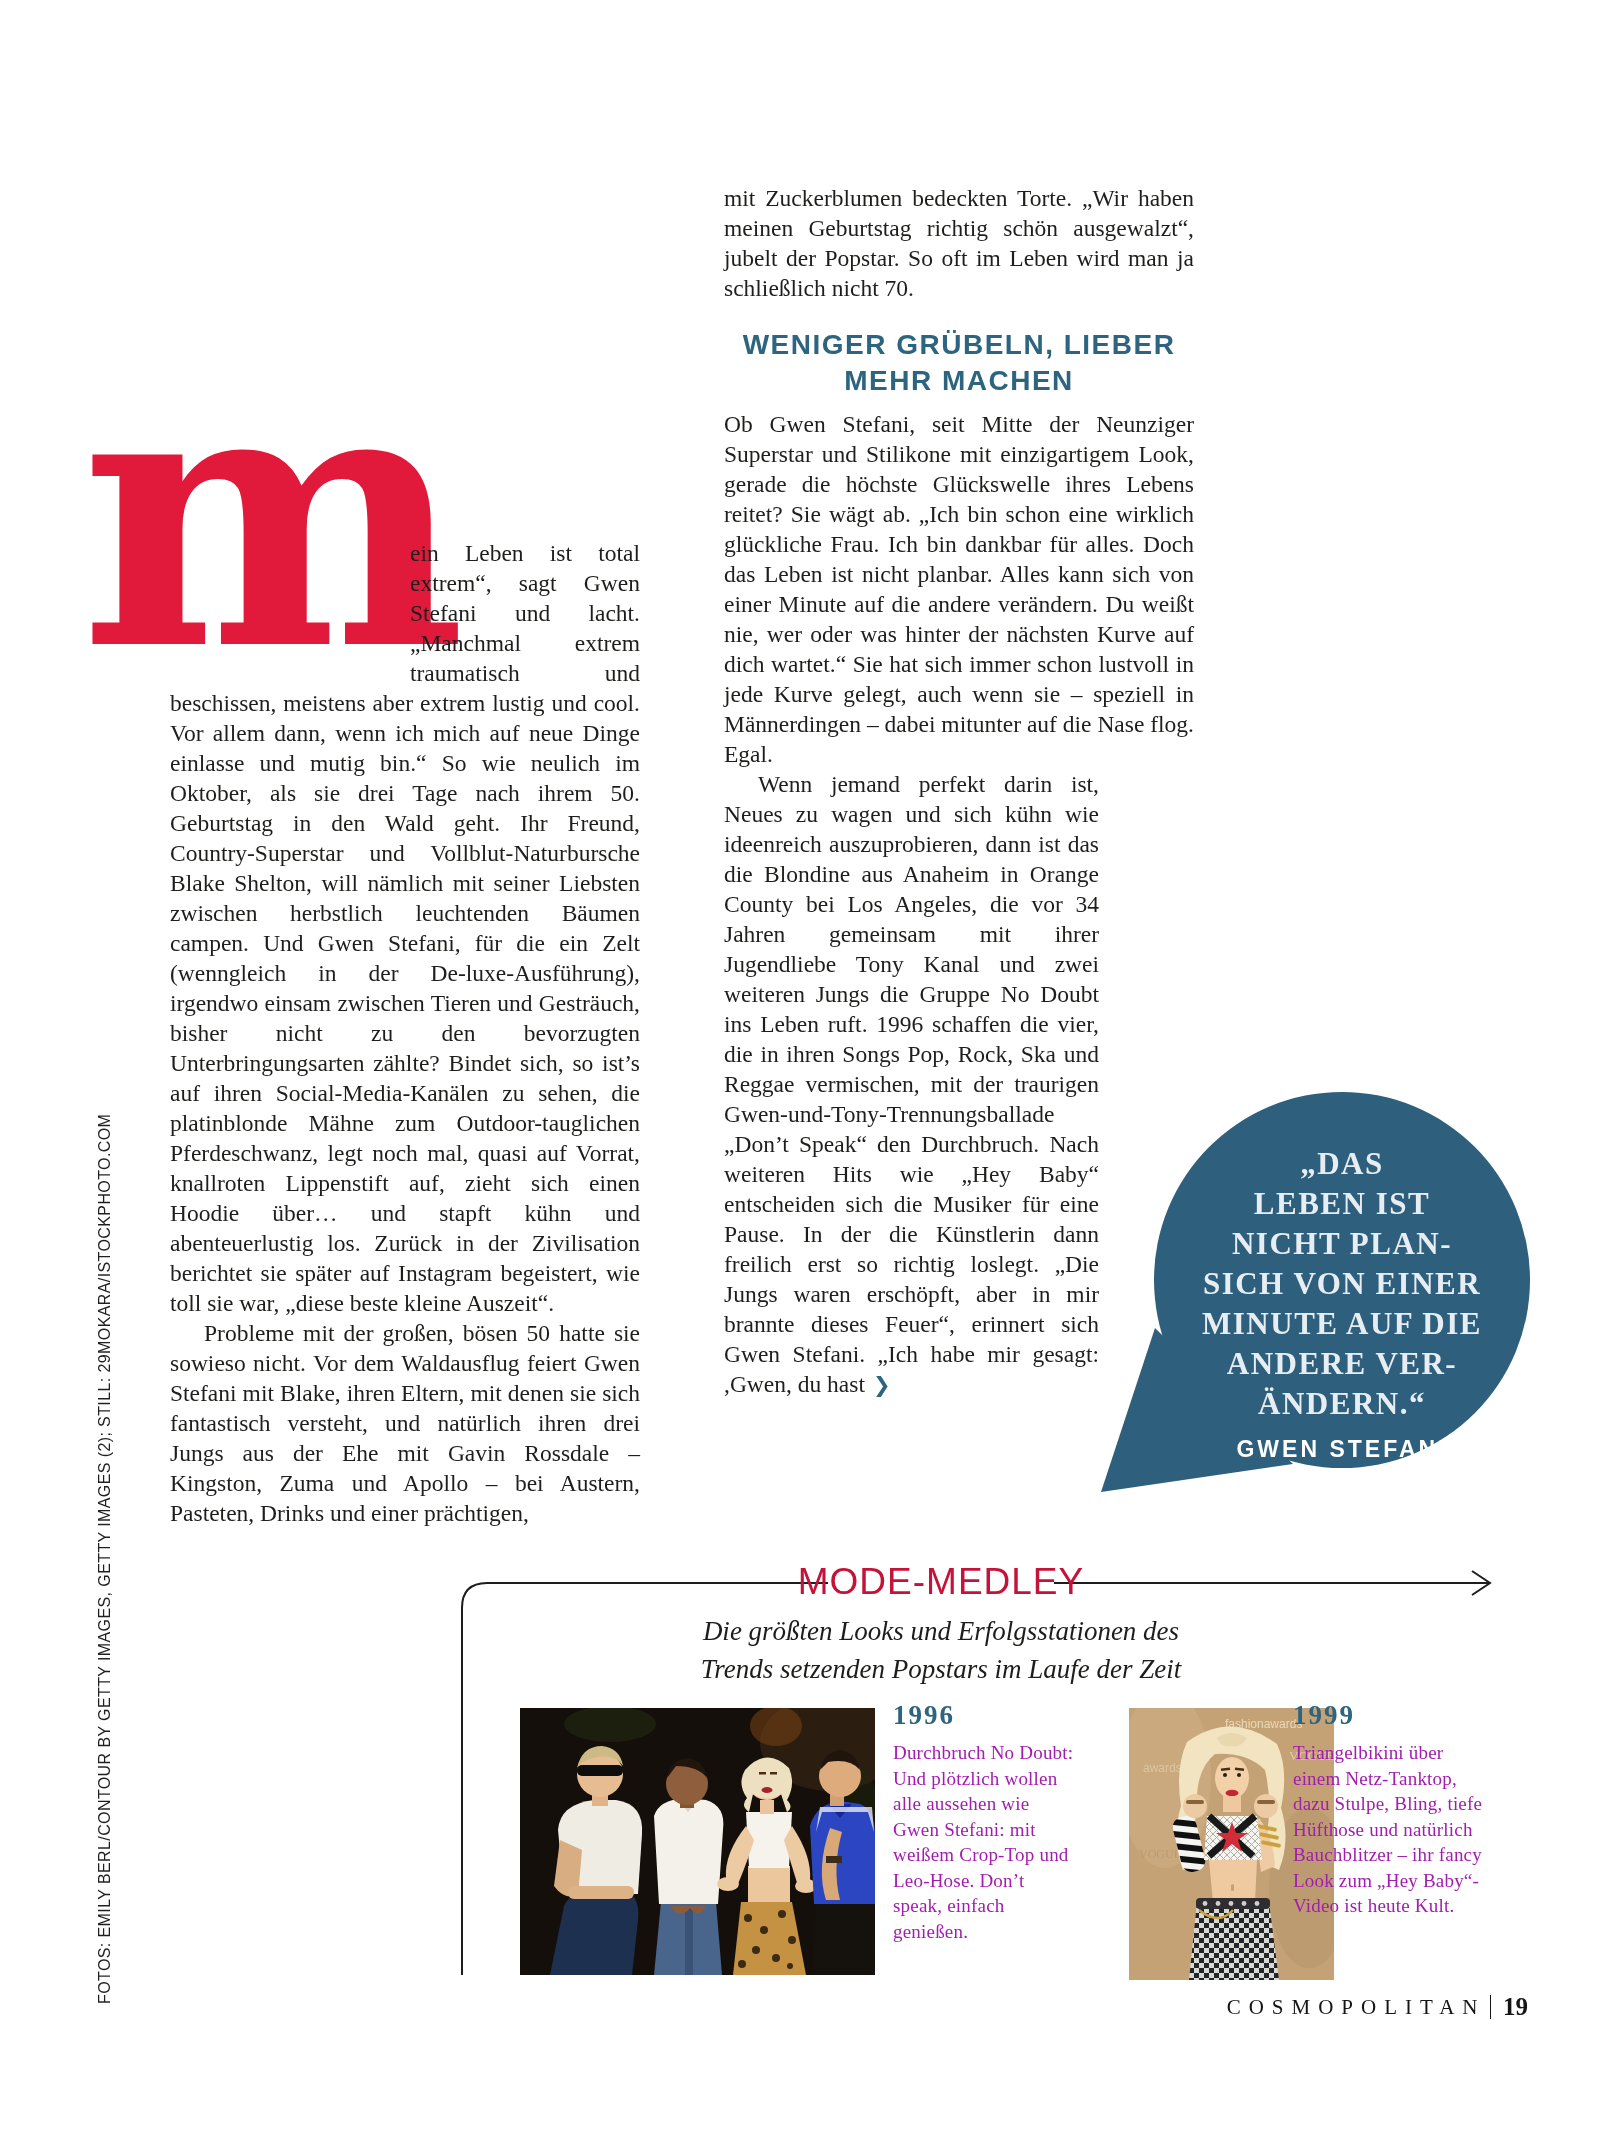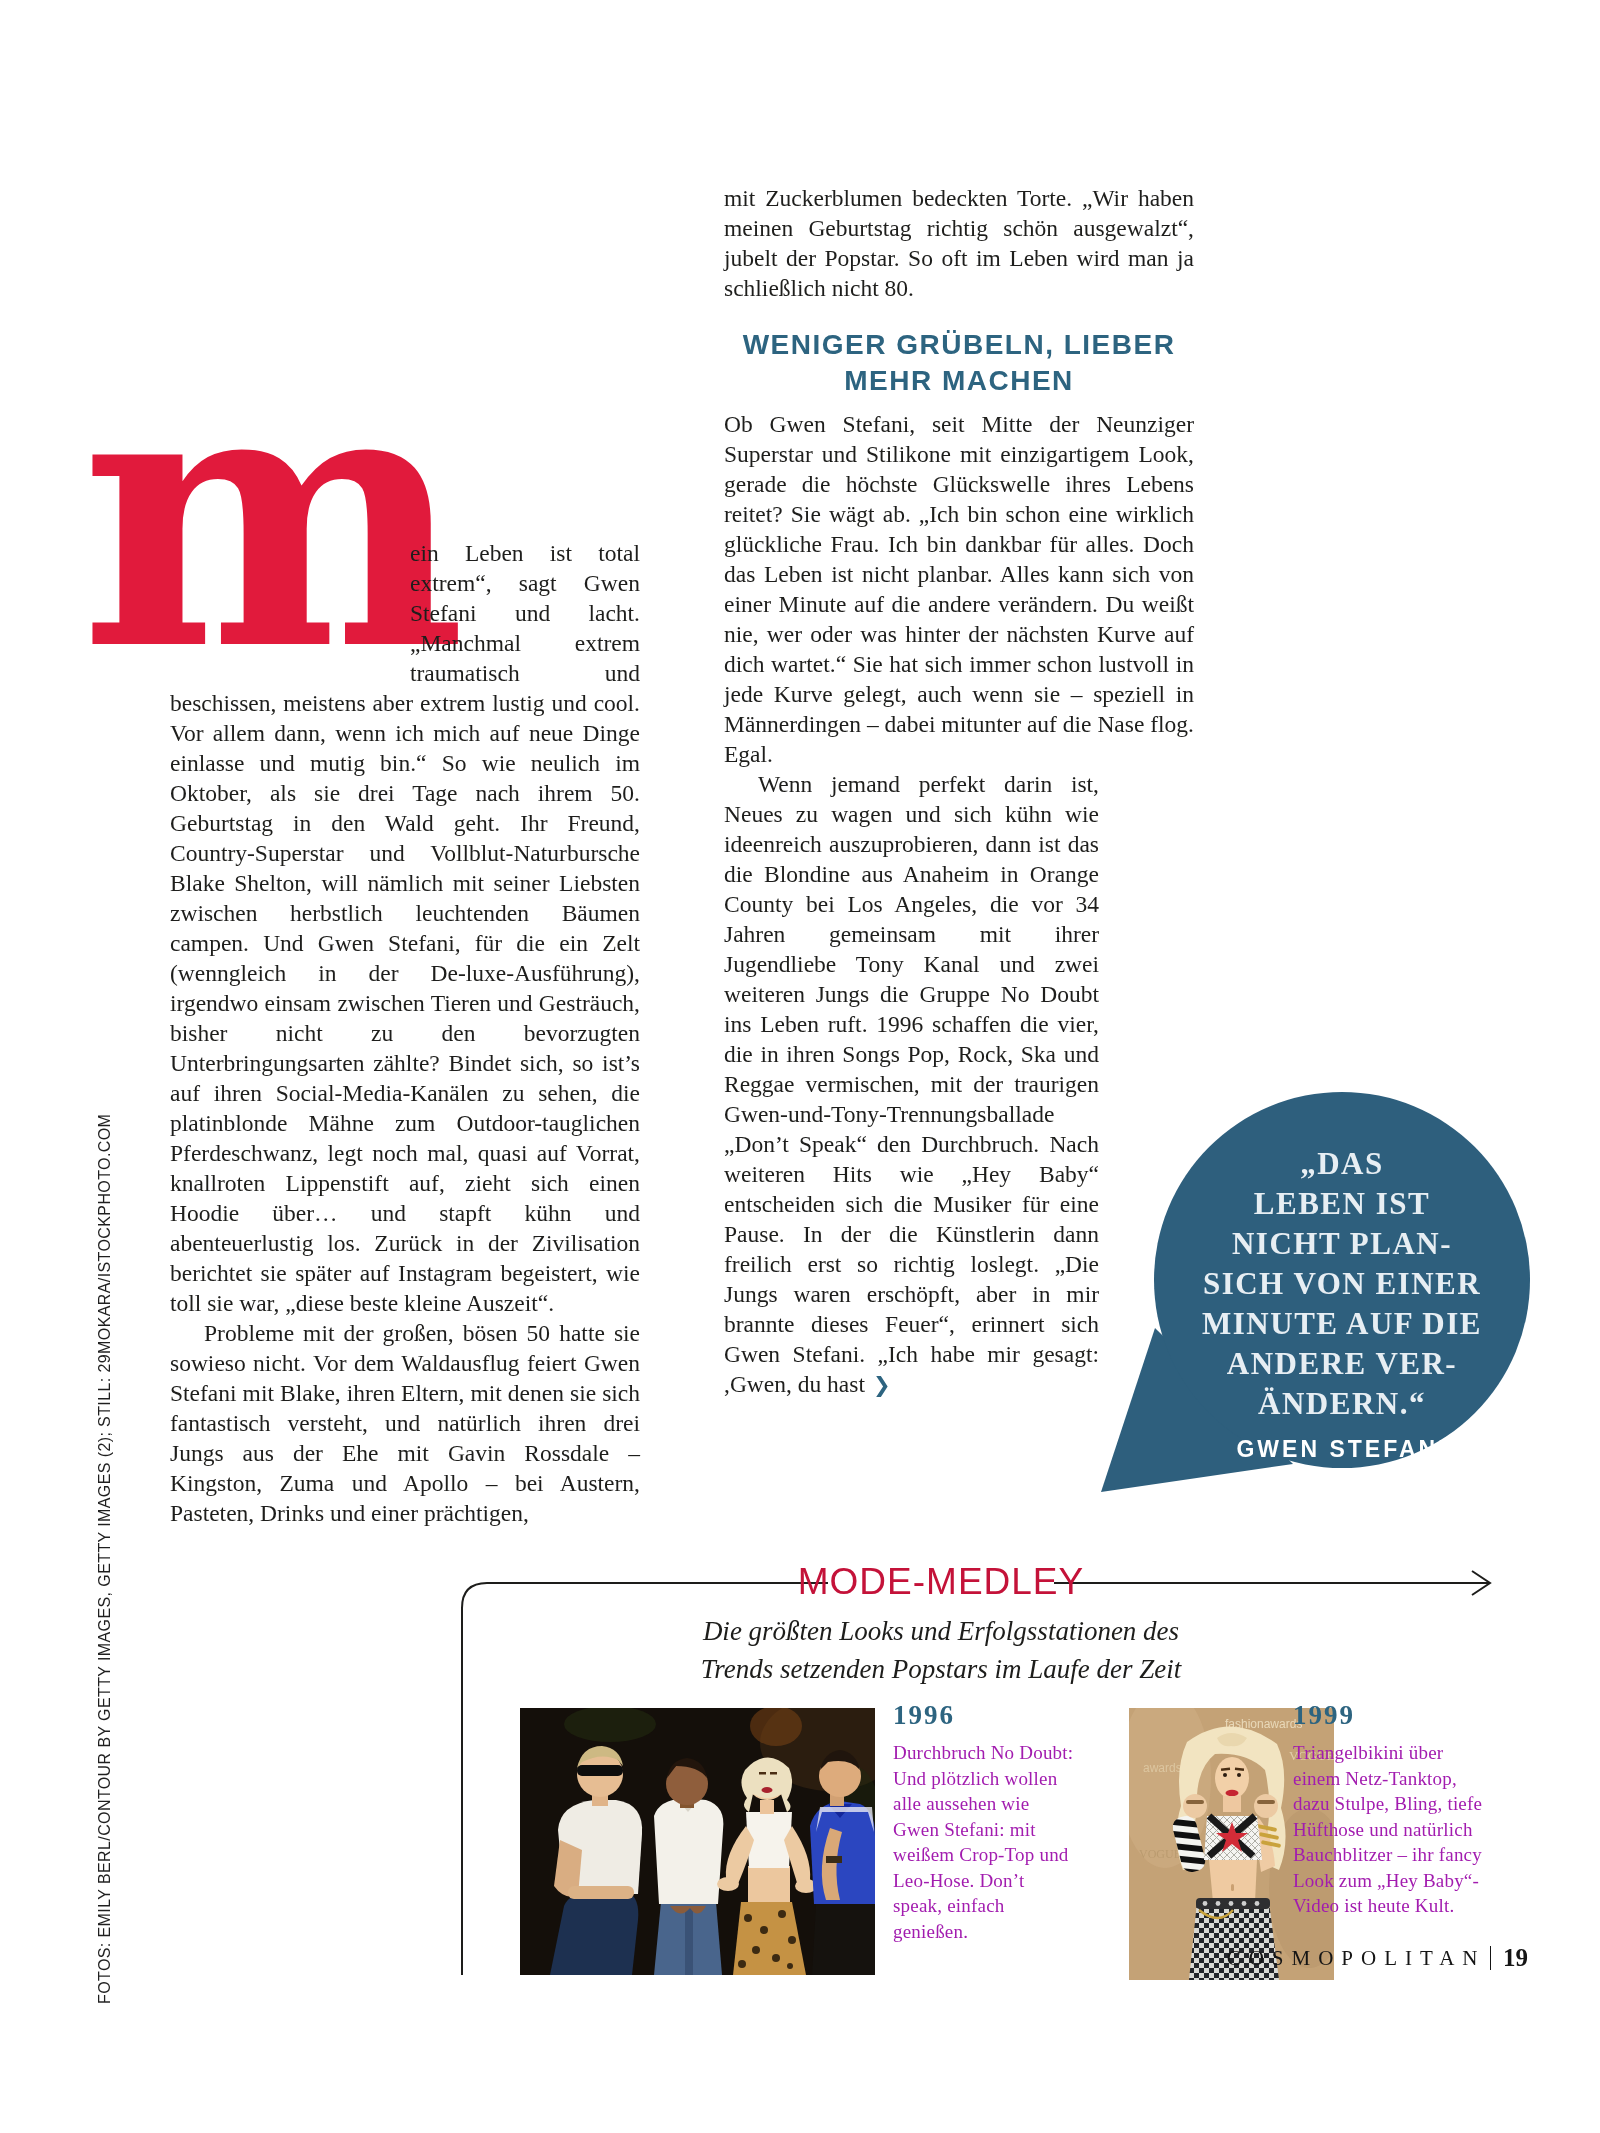--- a/index.html
+++ b/index.html
@@ -80,21 +80,21 @@
 
   
   .credits {
     position:absolute; left:96px; top:2004px;
     transform:rotate(-90deg); transform-origin:0 0;
     white-space:nowrap;
     font-family:"Liberation Sans", sans-serif;
     font-size:16px; letter-spacing:0.4px; color:#1f1f1f;
   }
   .footer {
-    position:absolute; right:72px; top:1944px;
+    position:absolute; right:72px; top:1993px;
     display:flex; align-items:center; color:#151515;
   }
   .footer .mag { font-size:21px; letter-spacing:8px; }
   .footer .sep { width:1.5px; height:24px; background:#151515; margin:0 12px 0 4px; }
   .footer .pg { font-size:25px; font-weight:700; }
 </style>
 </head>
 <body>
 
 <div class="page">
@@ -102,21 +102,21 @@
   <svg class="dropcap-svg" width="370" height="215">
     <text x="0" y="192" font-size="365" fill="#e11a3c">m</text>
   </svg>
 
   <div class="col left-col">
     <p><span class="dropcap-spacer"></span><span>ein Leben ist total extrem“, sagt Gwen Stefani und lacht. „Manchmal extrem traumatisch und beschissen, meistens aber extrem lustig und cool. Vor allem dann, wenn ich mich auf neue Dinge einlasse und mutig bin.“ So wie neulich im Oktober, als sie drei Tage nach ihrem 50. Geburtstag in den Wald geht. Ihr Freund, Country-Superstar und Vollblut-Naturbursche Blake Shelton, will nämlich mit seiner Liebsten zwischen herbstlich leuchtenden Bäumen campen. Und Gwen Stefani, für die ein Zelt (wenngleich in der De-luxe-Ausführung), irgendwo einsam zwischen Tieren und Gesträuch, bisher nicht zu den bevorzugten Unterbringungsarten zählte? Bindet sich, so ist’s auf ihren Social-Media-Kanälen zu sehen, die platinblonde Mähne zum Outdoor-tauglichen Pferdeschwanz, legt noch mal, quasi auf Vorrat, knallroten Lippenstift auf, zieht sich einen Hoodie über… und stapft kühn und abenteuerlustig los. Zurück in der Zivilisation berichtet sie später auf Instagram begeistert, wie toll sie war, „diese beste kleine Auszeit“.</span></p>
     <p class="p-indent"><span>Probleme mit der großen, bösen 50 hatte sie sowieso nicht. Vor dem Waldausflug feiert Gwen Stefani mit Blake, ihren Eltern, mit denen sie sich fantastisch versteht, und natürlich ihren drei Jungs aus der Ehe mit Gavin Rossdale – Kingston, Zuma und Apollo – bei Austern, Pasteten, Drinks und einer prächtigen,</span></p>
   </div>
 
   <div class="col right-col">
-    <p><span>mit Zuckerblumen bedeckten Torte. „Wir haben meinen Geburtstag richtig schön ausgewalzt“, jubelt der Popstar. So oft im Leben wird man ja schließlich nicht 80.</span></p>
+    <p><span>mit Zuckerblumen bedeckten Torte. „Wir haben meinen Geburtstag richtig schön ausgewalzt“, jubelt der Popstar. So oft im Leben wird man ja schließlich nicht 70.</span></p>
     <h2 class="rc-heading">WENIGER GRÜBELN, LIEBER MEHR MACHEN</h2>
     <p><span>Ob Gwen Stefani, seit Mitte der Neunziger Superstar und Stilikone mit einzigartigem Look, gerade die höchste Glückswelle ihres Lebens reitet? Sie wägt ab. „Ich bin schon eine wirklich glückliche Frau. Ich bin dankbar für alles. Doch das Leben ist nicht planbar. Alles kann sich von einer Minute auf die andere verändern. Du weißt nie, wer oder was hinter der nächsten Kurve auf dich wartet.“ Sie hat sich immer schon lustvoll in jede Kurve gelegt, auch wenn sie – speziell in Männerdingen – dabei mitunter auf die Nase flog. Egal.</span></p>
     <p class="p-indent"><span class="bubble-spacer"></span><span>Wenn jemand perfekt darin ist, Neues zu wagen und sich kühn wie ideenreich auszuprobieren, dann ist das die Blondine aus Anaheim in Orange County bei Los Angeles, die vor 34 Jahren gemeinsam mit ihrer Jugendliebe Tony Kanal und zwei weiteren Jungs die Gruppe No Doubt ins Leben ruft. 1996 schaffen die vier, die in ihren Songs Pop, Rock, Ska und Reggae vermischen, mit der traurigen Gwen-und-Tony-Trennungsballade „Don’t Speak“ den Durchbruch. Nach weiteren Hits wie „Hey Baby“ entscheiden sich die Musiker für eine Pause. In der die Künstlerin dann freilich erst so richtig loslegt. „Die Jungs waren erschöpft, aber in mir brannte dieses Feuer“, erinnert sich Gwen Stefani. „Ich habe mir gesagt: ,Gwen, du hast</span><span class="chev">❯</span></p>
   </div>
 
   <div class="bubble">
     <svg width="452" height="452" viewBox="0 0 452 452">
       <polygon points="16,404 70,240 208,376" fill="#2e5f7d"></polygon>
       <circle cx="257" cy="192" r="188" fill="#2e5f7d"></circle>
     </svg>

